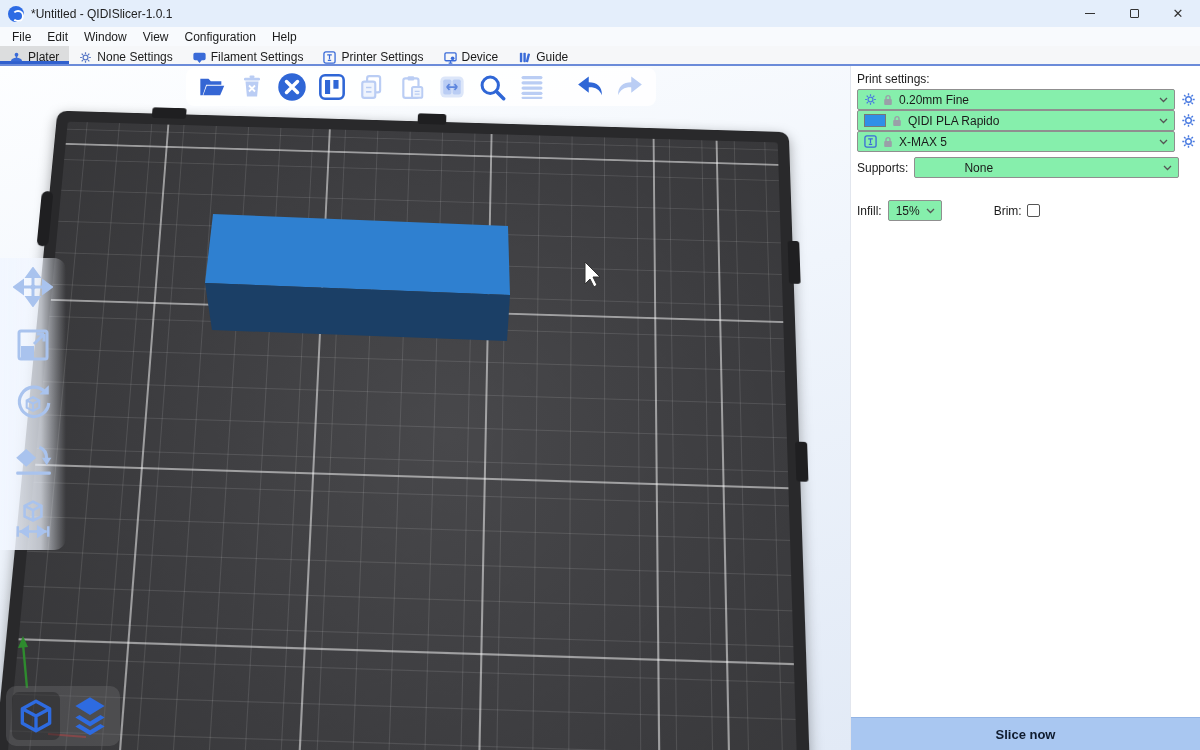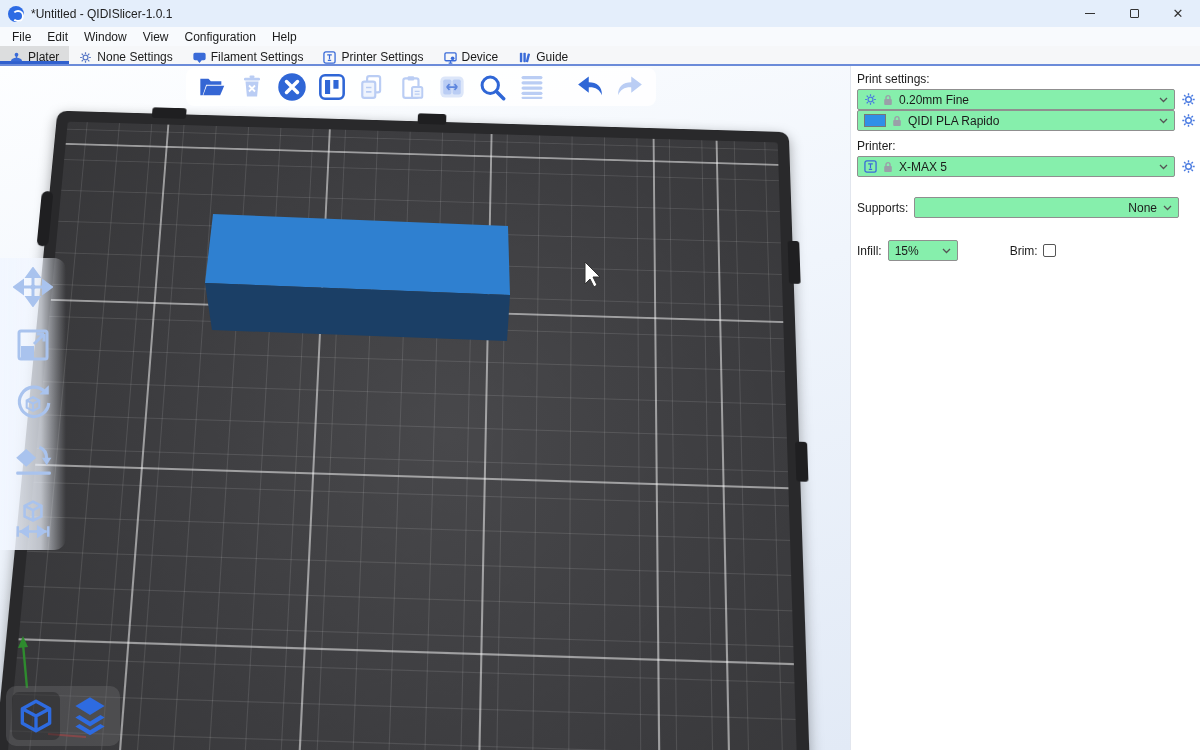--- a/index.html
+++ b/index.html
@@ -81,21 +81,21 @@
   .sidebar { width:350px; height:684px; background:#fff; border-left:1px solid #E2E6EE; display:flex; flex-direction:column; position:relative; }
   .sb-content { padding:6px 4px 0 6px; flex:1 1 auto; }
   .sb-label { margin:8px 0 3px; color:#1b1b1b; }
   .sb-label:first-child { margin-top:0; }
   .combo-row { display:flex; align-items:center; gap:6px; }
   .combo { flex:1 1 auto; height:21px; border:1px solid #8F8F8F; border-radius:2px; background:#86efac;
     display:flex; align-items:center; gap:6px; padding:0 6px; min-width:0; }
   .combo .val { flex:1 1 auto; overflow:hidden; white-space:nowrap; }
   .swatch { width:22px; height:13px; border:1px solid #777; }
   .inline-row { display:flex; align-items:center; margin-top:22px; gap:6px; }
-  .combo.tiny { flex:0 0 auto; width:70px; }
+  .combo.tiny { flex:0 0 auto; width:54px;text-align:right; }
   .brim-wrap { display:flex; align-items:center; gap:5px; margin-left:46px; }
   .checkbox { width:13px; height:13px; border:1px solid #555; border-radius:2px; background:#fff; }
   .slice-btn { height:33px; background:#A9C7F1; display:flex; align-items:center; justify-content:center;
     font-weight:bold; font-size:13px; color:#0F1B2E; border-top:1px solid #93B4E4; }
 </style>
 </head>
 <body>
 
 <div class="app">
 
@@ -396,21 +396,20 @@
               </svg>
           </div>
           <svg width="15" height="15" viewBox="0 0 16 16">
               <g stroke="#4A7BE0" stroke-width="1.5" fill="none">
                 <circle cx="8" cy="8" r="3"></circle>
                 <path d="M8 1.4v2.2M8 12.4v2.2M1.4 8h2.2M12.4 8h2.2M3.3 3.3l1.6 1.6M11.1 11.1l1.6 1.6M12.7 3.3l-1.6 1.6M4.9 11.1l-1.6 1.6"></path>
               </g>
             </svg>
         </div>
 
-        <div class="sb-label">Printer:</div>
         <div class="combo-row">
           <div class="combo">
             <svg width="13" height="13" viewBox="0 0 14 14">
                 <rect x="1" y="1" width="12" height="12" rx="2" fill="none" stroke="#3A6BD8" stroke-width="1.4"></rect>
                 <path d="M4.5 4.2h5M7 4.2v4.6M5.2 10h3.6" stroke="#3A6BD8" stroke-width="1.3" fill="none"></path>
               </svg>
             <svg width="10" height="12" viewBox="0 0 10 12">
                 <path d="M3 5V3.6a2 2 0 0 1 4 0V5" stroke="#9AA0A8" stroke-width="1.4" fill="none"></path>
                 <rect x="1.2" y="5" width="7.6" height="6" rx="1" fill="#9AA0A8"></rect>
               </svg>
@@ -420,21 +419,21 @@
               </svg>
           </div>
           <svg width="15" height="15" viewBox="0 0 16 16">
               <g stroke="#4A7BE0" stroke-width="1.5" fill="none">
                 <circle cx="8" cy="8" r="3"></circle>
                 <path d="M8 1.4v2.2M8 12.4v2.2M1.4 8h2.2M12.4 8h2.2M3.3 3.3l1.6 1.6M11.1 11.1l1.6 1.6M12.7 3.3l-1.6 1.6M4.9 11.1l-1.6 1.6"></path>
               </g>
             </svg>
         </div>
 
-        <div class="inline-row" style="margin-top:20px;text-align:right;">
+        <div class="inline-row" style="margin-top:5px;">
           <span>Supports:</span>
           <div class="combo" style="margin-right:17px;padding-left:43px;">
             <span class="val" style="padding-left:6px;">None</span>
             <svg width="9" height="6" viewBox="0 0 9 6">
                 <path d="M1 1l3.5 3.5L8 1" stroke="#555" stroke-width="1.3" fill="none"></path>
               </svg>
           </div>
         </div>
 
         <div class="inline-row">
@@ -446,16 +445,17 @@
               </svg>
           </div>
           <div class="brim-wrap">
             <span>Brim:</span>
             <div class="checkbox"></div>
           </div>
         </div>
 
       </div>
 
+      <div class="slice-btn">Slice now</div>
     </div>
 
   </div>
 </div>
 
 </body></html>

